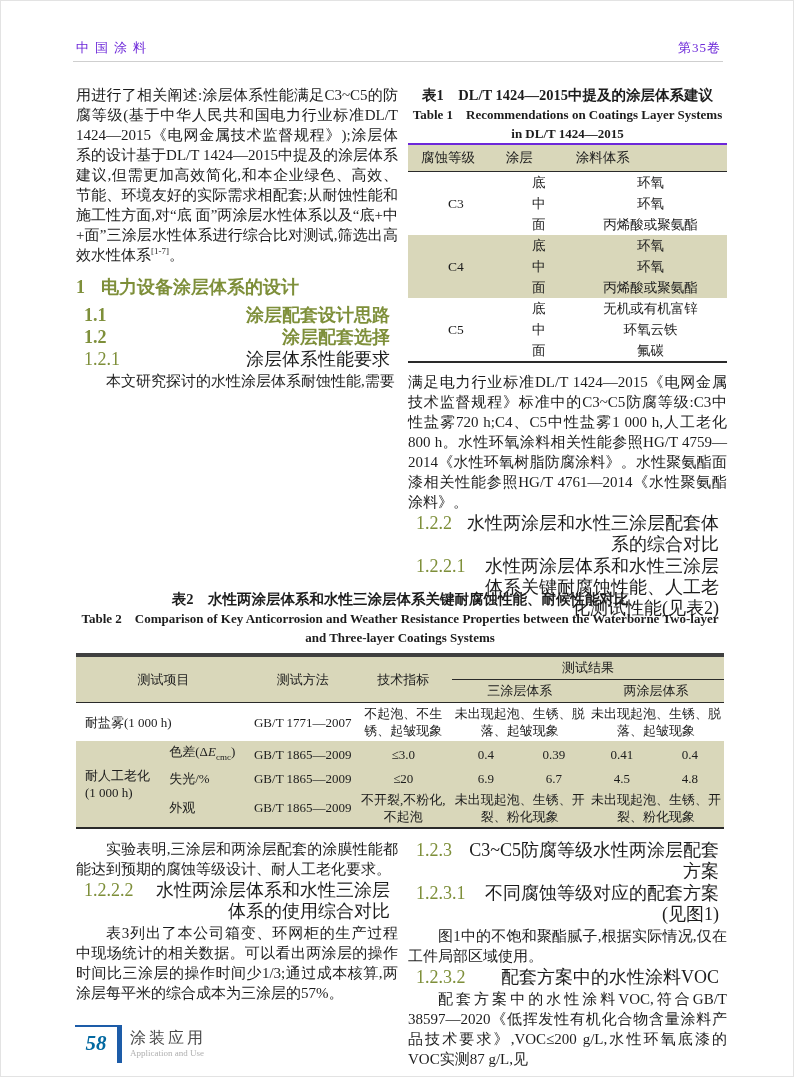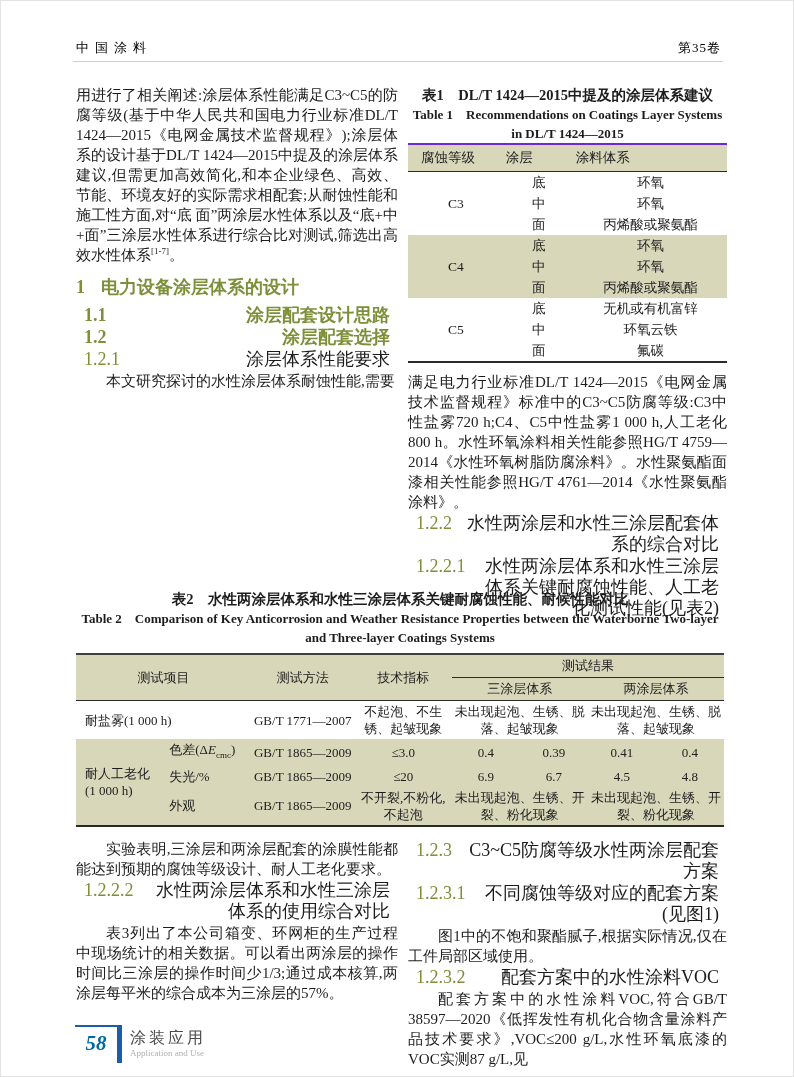--- a/index.html
+++ b/index.html
@@ -3,21 +3,21 @@
 <meta charset="utf-8">
 <style>
   html,body{margin:0;padding:0;background:#ffffff;}
   .page{
     position:relative;width:794px;height:1077px;background:#ffffff;
     box-sizing:border-box;border:1px solid #e3e3e3;overflow:hidden;
     font-family:"Liberation Serif","DejaVu Serif",serif;color:#1c1c1c;
   }
   
   .run-head{position:absolute;top:38px;left:75px;right:72px;height:20px;
-    font-size:13px;color:#000000;}
+    font-size:13px;color:#6d28d9;}
   .run-head .journal{letter-spacing:6px;}
   .run-head .volume{position:absolute;right:0;top:0;letter-spacing:1px;}
   .head-rule{position:absolute;top:60px;left:72px;right:70px;height:0;border-top:1px solid #cfcfcf;}
   
   .col{position:absolute;font-size:15px;line-height:20px;text-align:justify;}
   .col-left{left:75px;top:84px;width:322px;}
   .col-right{left:407px;top:84px;width:319px;}
   .col p{margin:0;}
   .ind{text-indent:2em;}
   sup{font-size:9px;line-height:0;margin-top:16px;}
@@ -33,21 +33,21 @@
   .cap-en{font-size:13px;line-height:19px;font-weight:bold;text-align:center;margin:0 0 6px 0;}
   
   table{border-collapse:collapse;}
   .t1{width:100%;font-size:13.5px;border-top:2px solid #6d28d9;border-bottom:2px solid #2a2a2a;}
   .t1 th{background:#d9d7ba;font-weight:normal;border-bottom:1px solid #2a2a2a;padding:3px 2px;}
   .t1 th.left{text-align:left;padding-left:13px;}
   .t1 td{text-align:center;padding:1px 2px;line-height:19px;}
   .t1 tr.hl td{background:#d9d7ba;}
   
   .t2-wrap{position:absolute;left:75px;top:588px;width:648px;}
-  .t2{width:100%;font-size:13px;border-top:2px solid #404040;border-bottom:2px solid #2a2a2a;}
+  .t2{width:100%;font-size:13px;border-top:4px solid #404040;border-bottom:2px solid #2a2a2a;}
   .t2 th{background:#d9d7ba;font-weight:normal;padding:2px 2px;line-height:18px;border-bottom:1px solid #2a2a2a;}
   .t2 td{text-align:center;padding:2px 3px;line-height:17px;vertical-align:middle;}
   .t2 td.left{text-align:left;padding-left:9px;}
   .t2 tr.shaded td{background:#d9d7ba;}
   .t2 sub{font-size:9px;}
   
   .bot-left{left:75px;top:838px;width:322px;}
   .bot-right{left:407px;top:838px;width:319px;}
   
   .page-foot{position:absolute;left:74px;top:1024px;display:flex;align-items:stretch;}

